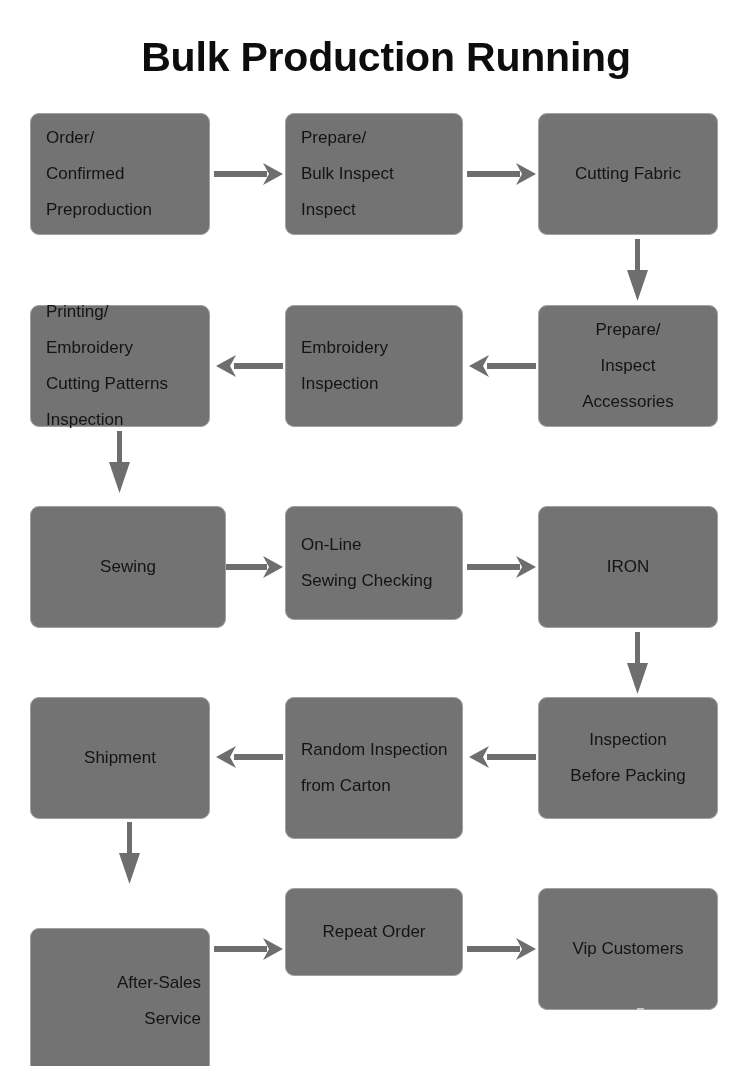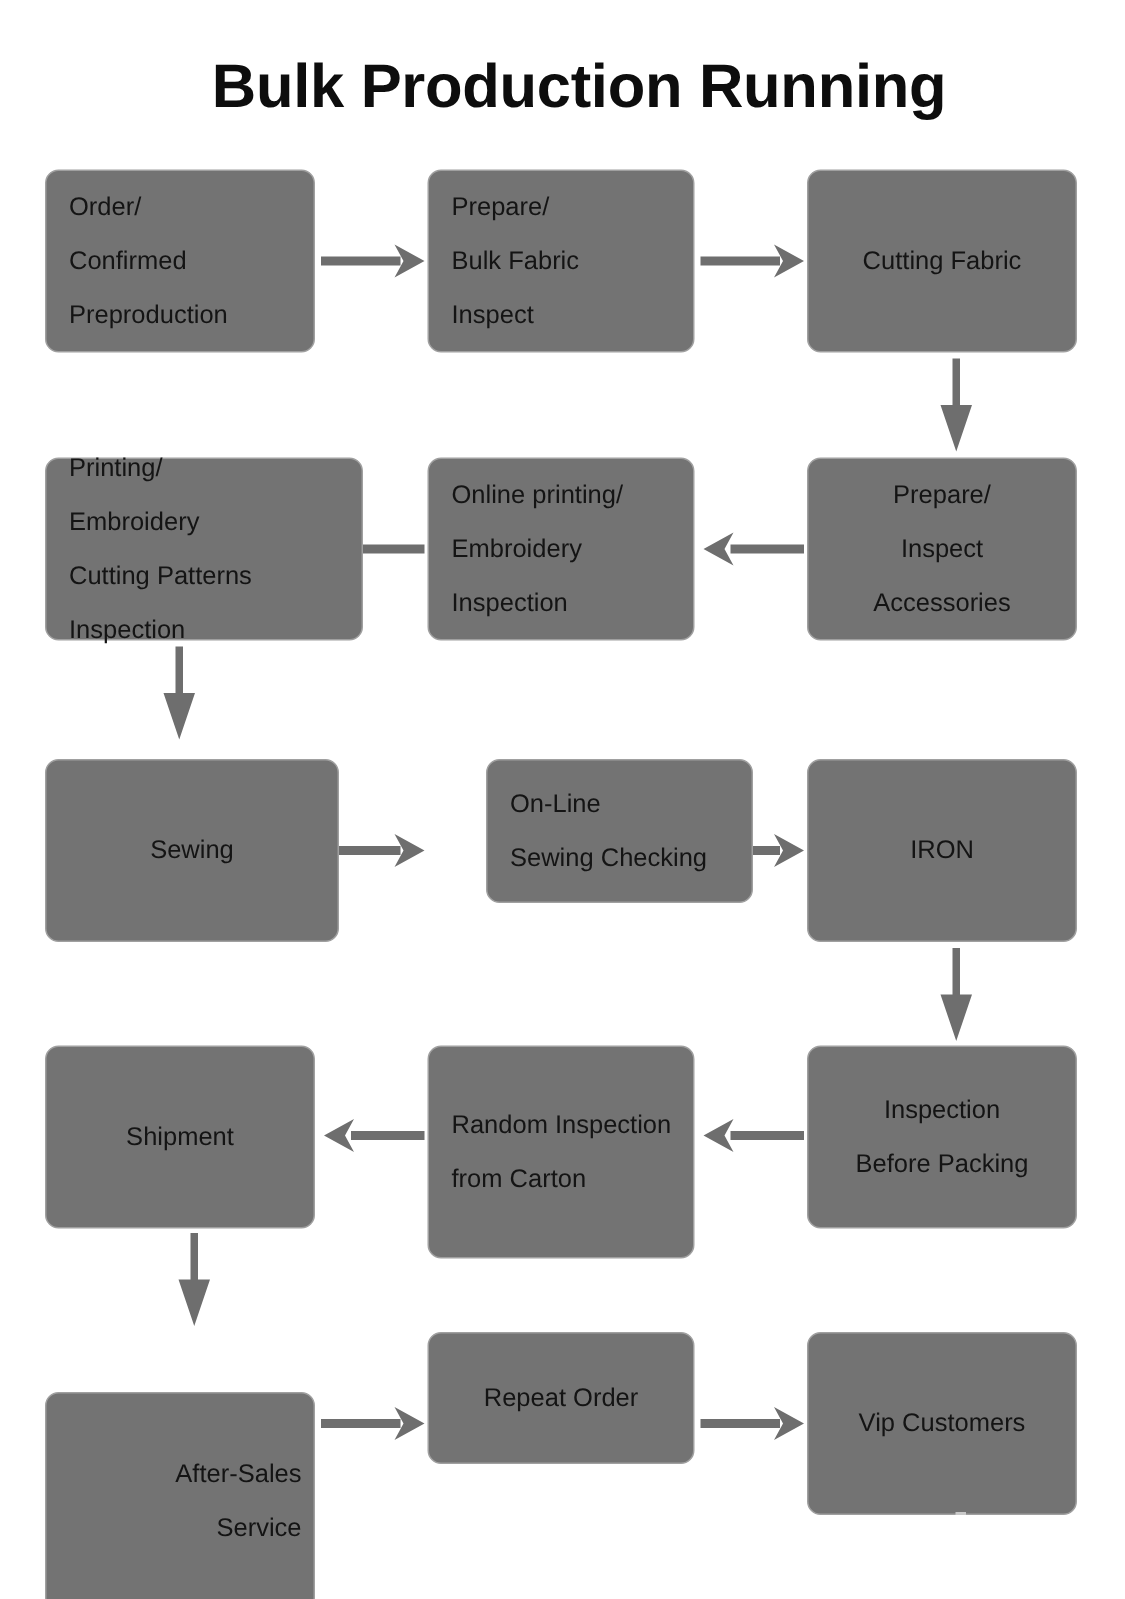--- a/index.html
+++ b/index.html
@@ -151,46 +151,45 @@
   </svg>
 
   <div id="nodes">
       <div class="node align-left" style="left: 30px; top: 113px; width: 180px; height: 122px; border-color: rgb(160, 160, 160);">
         <span class="line">Order/</span>
         <span class="line">Confirmed</span>
         <span class="line">Preproduction</span>
       </div>
       <div class="node align-left" style="left: 285px; top: 113px; width: 178px; height: 122px; border-color: rgb(160, 160, 160);">
         <span class="line">Prepare/</span>
-        <span class="line">Bulk Fabric</span>
+        <span class="line">Bulk Inspect</span>
         <span class="line">Inspect</span>
       </div>
       <div class="node align-center" style="left: 538px; top: 113px; width: 180px; height: 122px; border-color: rgb(160, 160, 160);">
         <span class="line">Cutting Fabric</span>
       </div>
-      <div class="node align-left" style="left: 30px; top: 305px; width: 212px; height: 122px; border-color: rgb(160, 160, 160);">
+      <div class="node align-left" style="left: 30px; top: 305px; width: 180px; height: 122px; border-color: rgb(160, 160, 160);">
         <span class="line">Printing/</span>
         <span class="line">Embroidery</span>
         <span class="line">Cutting Patterns</span>
         <span class="line">Inspection</span>
       </div>
       <div class="node align-left" style="left: 285px; top: 305px; width: 178px; height: 122px; border-color: rgb(160, 160, 160);">
-        <span class="line">Online printing/</span>
         <span class="line">Embroidery</span>
         <span class="line">Inspection</span>
       </div>
       <div class="node align-center" style="left: 538px; top: 305px; width: 180px; height: 122px; border-color: rgb(160, 160, 160);">
         <span class="line">Prepare/</span>
         <span class="line">Inspect</span>
         <span class="line">Accessories</span>
       </div>
       <div class="node align-center" style="left: 30px; top: 506px; width: 196px; height: 122px; border-color: rgb(160, 160, 160);">
         <span class="line">Sewing</span>
       </div>
-      <div class="node align-left" style="left: 285px; top: 506px; width: 178px; height: 96px; border-color: rgb(160, 160, 160); margin-left: 39px;">
+      <div class="node align-left" style="left: 285px; top: 506px; width: 178px; height: 114px; border-color: rgb(160, 160, 160);">
         <span class="line">On-Line</span>
         <span class="line">Sewing Checking</span>
       </div>
       <div class="node align-center" style="left: 538px; top: 506px; width: 180px; height: 122px; border-color: rgb(160, 160, 160);">
         <span class="line">IRON</span>
       </div>
       <div class="node align-center" style="left: 30px; top: 697px; width: 180px; height: 122px; border-color: rgb(160, 160, 160);">
         <span class="line">Shipment</span>
       </div>
       <div class="node align-left" style="left: 285px; top: 697px; width: 178px; height: 142px; border-color: rgb(160, 160, 160);">

